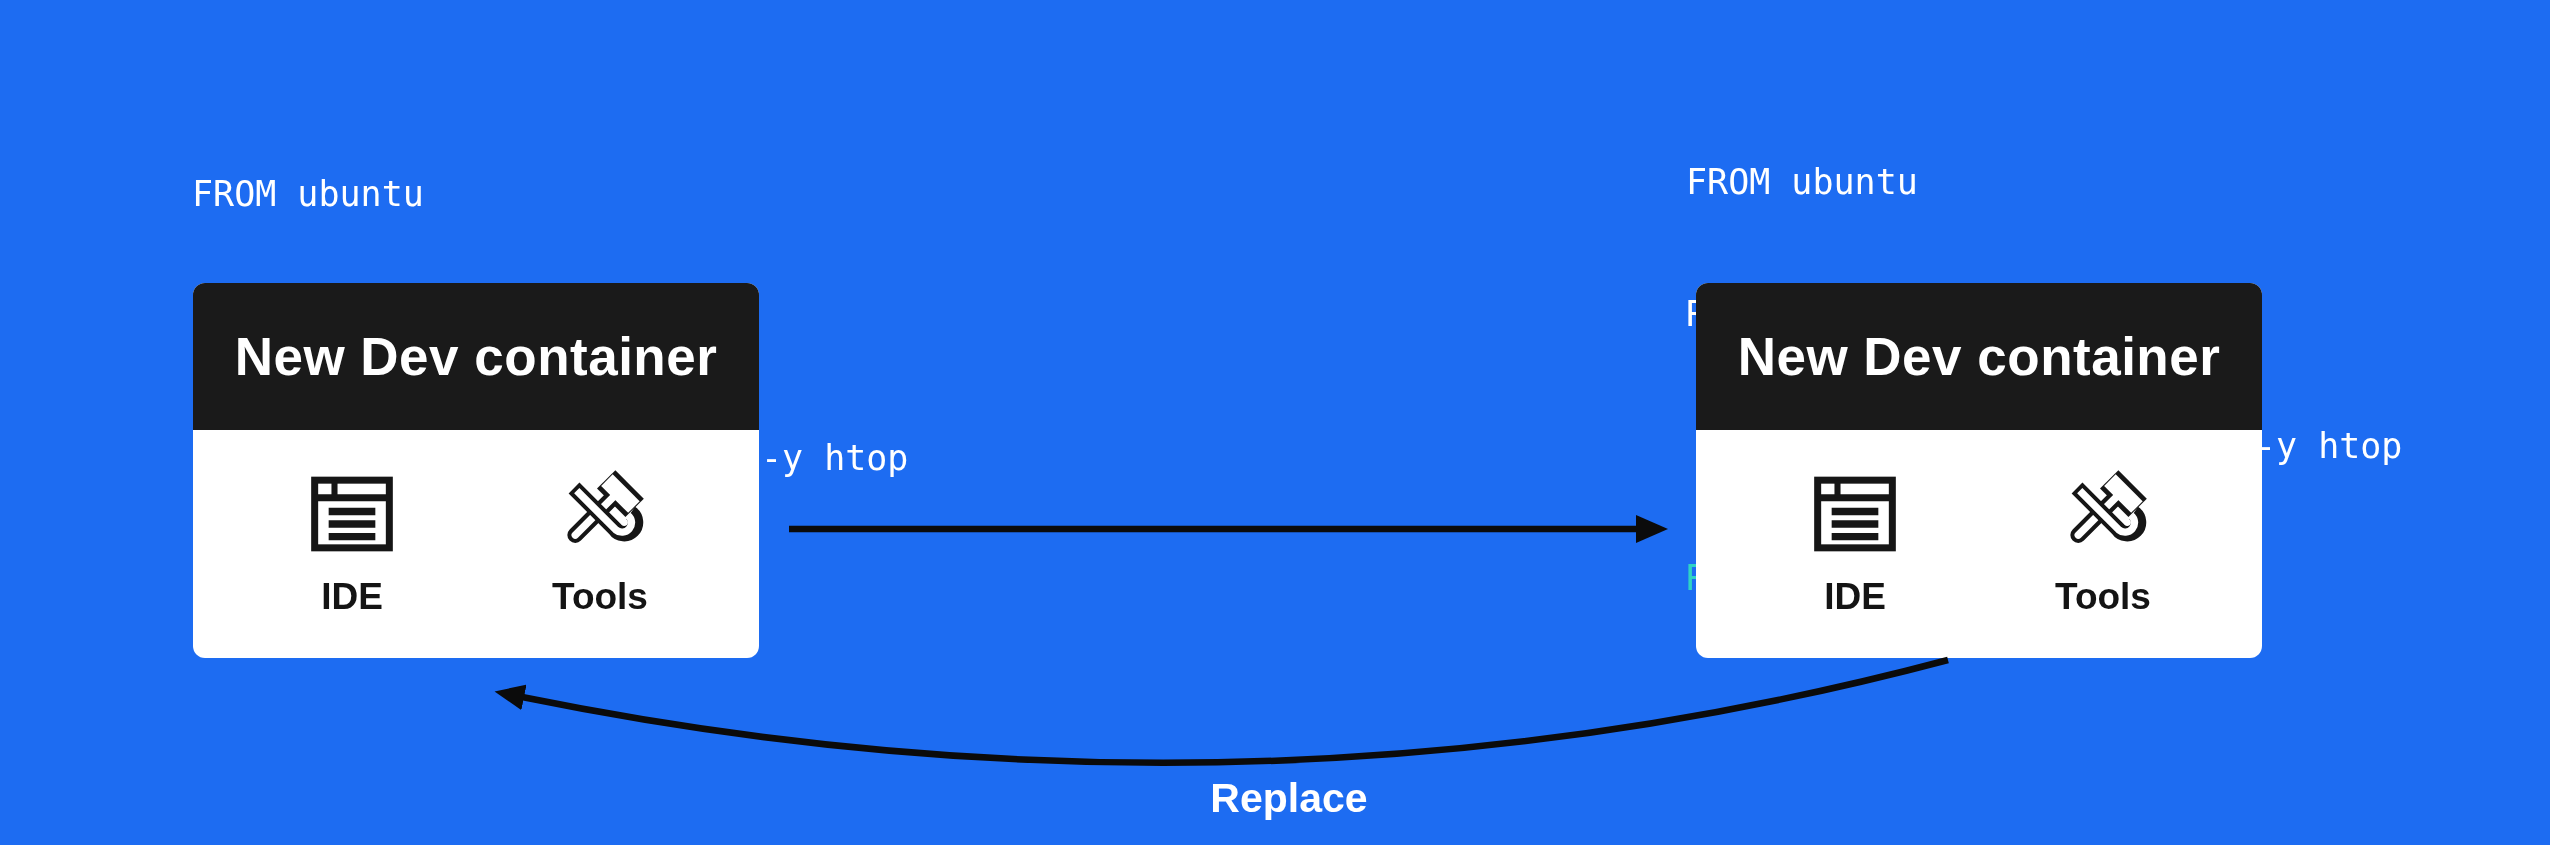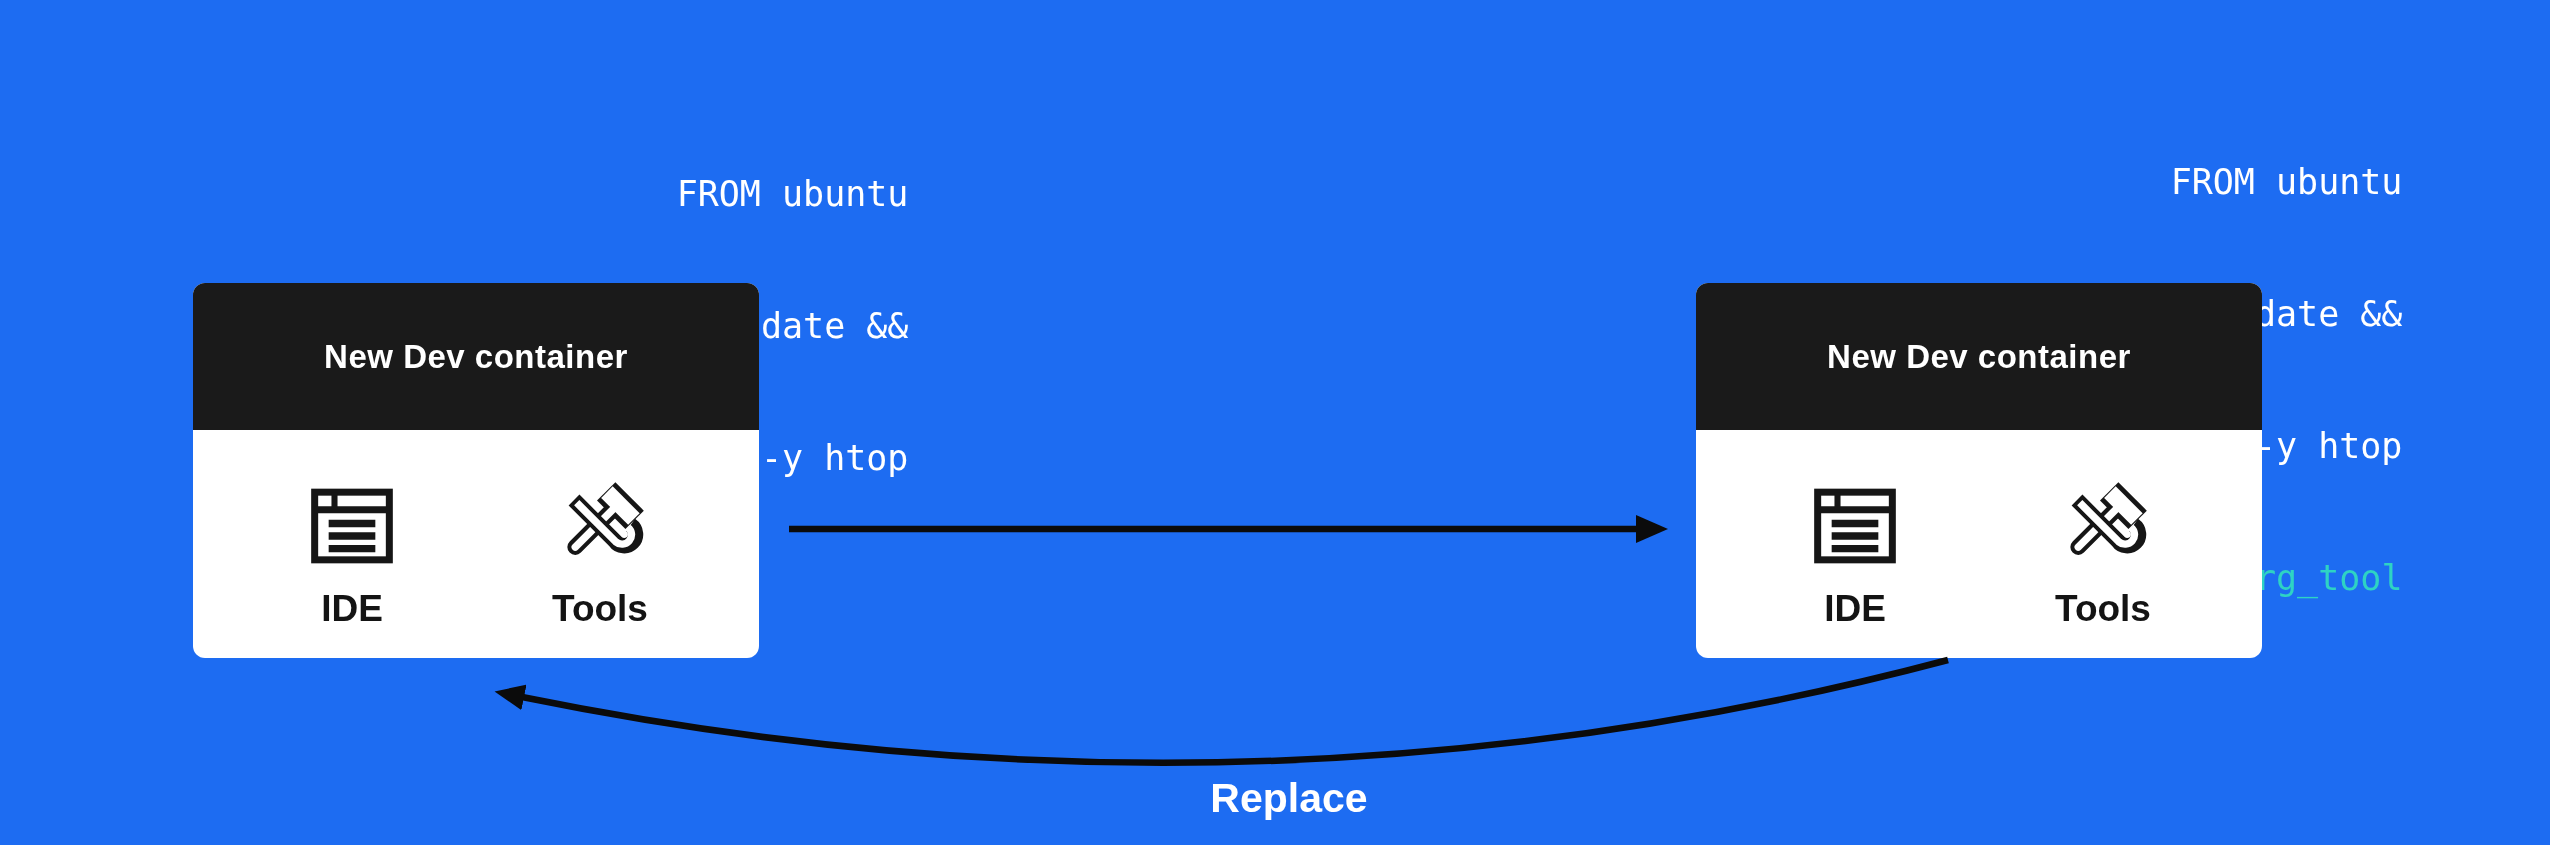--- a/index.html
+++ b/index.html
@@ -10,21 +10,20 @@
     width: 2550px;
     height: 845px;
     background: var(--color-background, #1d6cf2);
     font-family: "Liberation Sans", sans-serif;
     overflow: hidden;
   }
   .canvas {
     position: relative;
     width: 2550px;
     height: 630px;
-    text-align: right;
   }
 
   
   .code-block {
     position: absolute;
     font-family: "DejaVu Sans Mono", monospace;
     font-size: 35px;
     line-height: 44px;
     color: var(--color-code-text, #ffffff);
     white-space: pre;
@@ -48,28 +47,28 @@
   #card-right { left: 1696px; }
   .card-header {
     height: 147px;
     background: var(--color-card-header, #1a1a1a);
     display: flex;
     align-items: center;
     justify-content: center;
   }
   .card-title {
     color: var(--color-title-text, #ffffff);
-    font-size: 33px;
+    font-size: 53px;
     font-weight: bold;
     letter-spacing: 0.5px;
   }
   .card-body {
     height: 228px;
     box-sizing: border-box;
-    padding-top: 50px;
+    padding-top: 38px;
     display: flex;
     justify-content: center;
     gap: 88px;
   }
   .tool-group {
     width: 160px;
     display: flex;
     flex-direction: column;
     align-items: center;
   }

